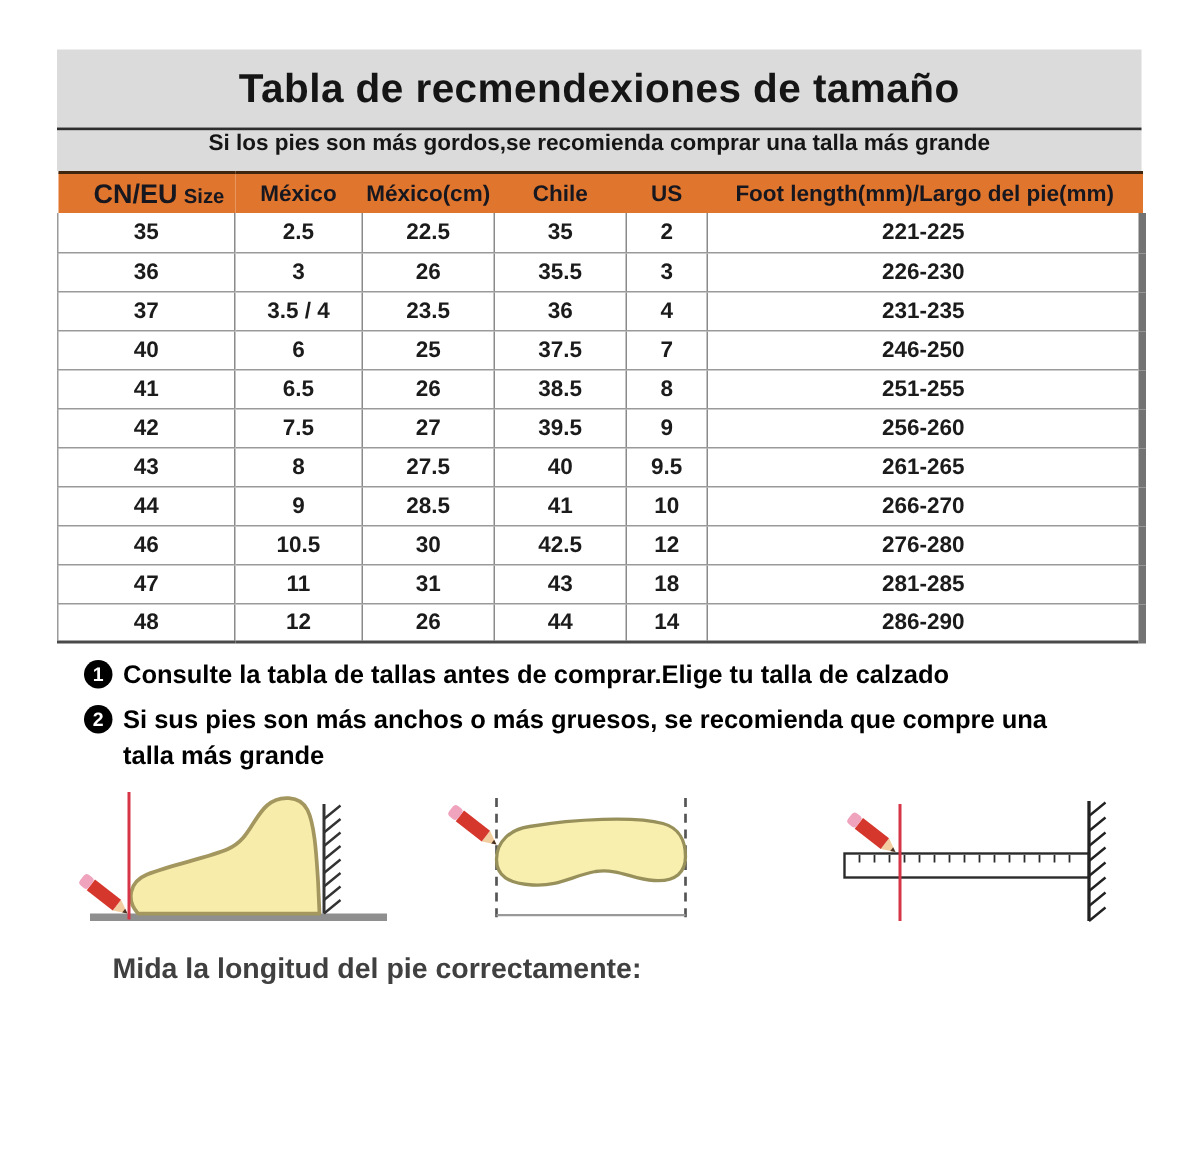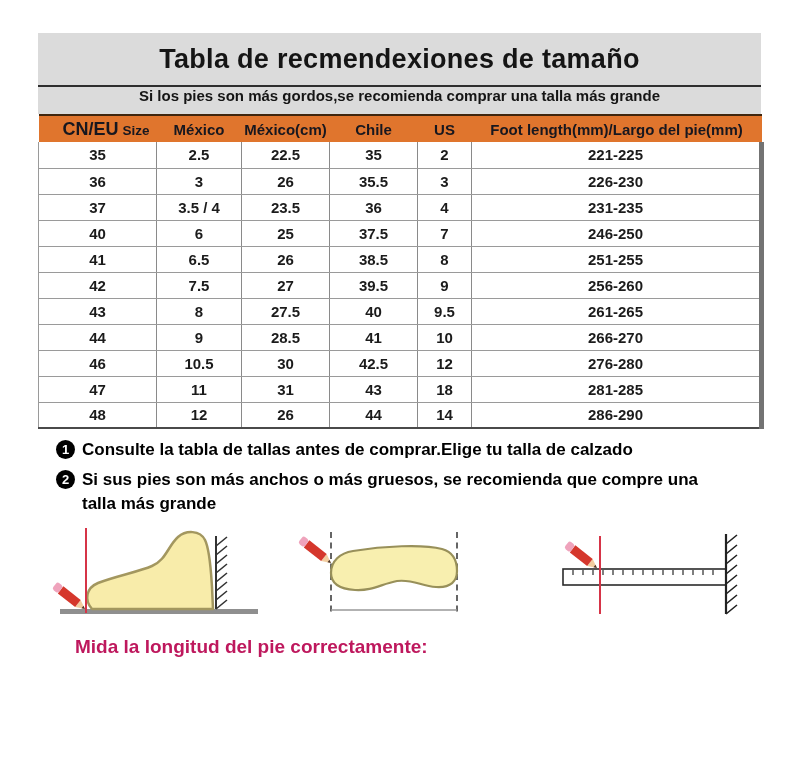--- a/index.html
+++ b/index.html
@@ -36,21 +36,21 @@
   tbody td:last-child{border-right:5px solid #737373;}
   tbody tr:last-child td{border-bottom:2px solid #4a4a4a;}
   .notes{margin:9px 0 0 18px;}
   .note{display:flex;gap:7px;font-size:17px;line-height:24px;margin-bottom:6px;color:#000;}
   .badge{flex:0 0 auto;width:19px;height:19px;margin-top:2px;border-radius:50%;
     background:#000;color:#fff;font-size:13px;line-height:19px;text-align:center;}
   .note-text{max-width:650px;}
   .illustrations{position:relative;height:104px;margin-top:2px;}
   .illustrations svg{position:absolute;top:0;}
   #illu-side{left:8px;}  #illu-sole{left:247px;}  #illu-ruler{left:505px;}
-  .footer-text{margin:10px 0 0 37px;font-size:19px;color:#be185d;}
+  .footer-text{margin:10px 0 0 37px;font-size:19px;color:#404040;}
 </style>
 </head>
 <body>
 
 <div class="page">
   <div class="content">
 
     <div class="title-band">
       <h1>Tabla de recmendexiones de tamaño</h1>
     </div>

